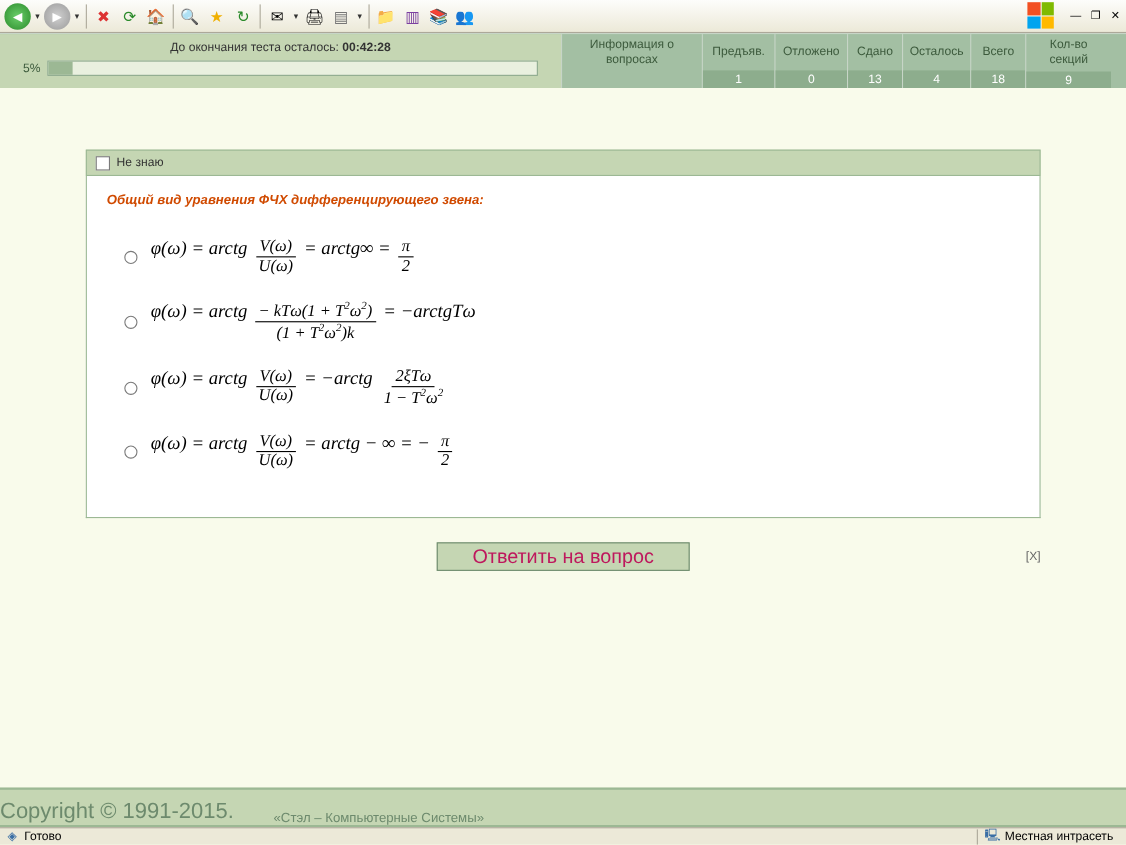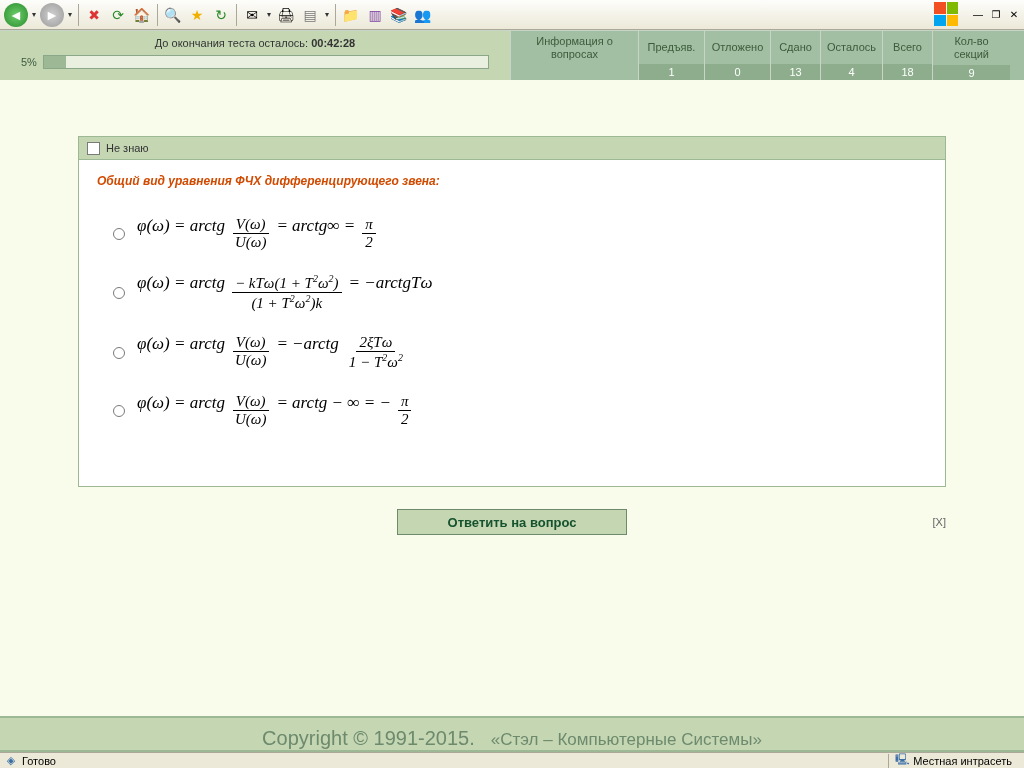--- a/index.html
+++ b/index.html
@@ -25,37 +25,37 @@
 .ic-val { height: 16px; background: #8dad8d; color: #fff; display: flex; align-items: center; justify-content: center; font-size: 11px; }
 .info-cell.wide{width:128px}.info-cell.first .ic-val{background:transparent}
 .info-cell.c1{width:66px}.info-cell.c2{width:66px}.info-cell.c3{width:50px}.info-cell.c4{width:62px}.info-cell.c5{width:50px}.info-cell.c6{width:78px}
 
 .content { padding: 56px 78px 0 78px; }
 .qhdr { display: flex; align-items: center; height: 24px; background: #c5d6b3; border: 1px solid #9cb894; }
 .postpone { width: 150px; text-align: center; border-right: 1px solid #9cb894; background: #d7e4c8; height: 100%; display: flex; align-items: center; justify-content: center; cursor: pointer; color: #333; }
 .qnum { flex: 1; text-align: center; color: #3c5a3c; }
 .dontknow { display: flex; align-items: center; gap: 6px; padding: 0 8px; color: #333; }
 .dk-check { width: 13px; height: 13px; background: #fff; border: 1px solid #7a7a7a; cursor: pointer; }
-.qbody { border: 1px solid #9cb894; border-top: none; background: #fff; padding: 14px 18px 36px 18px; min-height: 290px; }
+.qbody { border: 1px solid #9cb894; border-top: none; background: #fff; padding: 14px 18px 20px 18px; min-height: 290px; }
 .qtext { color: #d04a00; font-style: italic; font-weight: bold; font-size: 12px; margin-bottom: 28px; }
 .opt { display: flex; align-items: center; gap: 12px; margin: 14px 0 22px 16px; }
 .radio { width: 12px; height: 12px; border-radius: 50%; border: 1px solid #7a7a7a; cursor: pointer; flex-shrink: 0; }
 .formula { font-family: 'Times New Roman', serif; font-size: 17px; font-style: italic; color: #000; display: flex; align-items: flex-start; gap: 3px; }
 .frac { display: inline-flex; flex-direction: column; align-items: center; font-size: 15px; margin: 0 4px; vertical-align: middle; }
 .frac .num { border-bottom: 1px solid #000; padding: 0 3px; }
 .frac .den { padding: 0 3px; }
 .sup { font-size: 10px; vertical-align: super; font-style: italic; }
 
 .submit-row { display: flex; align-items: center; justify-content: center; margin-top: 22px; position: relative; }
-.submit-btn { width: 230px; height: 26px; background: #c5d6b3; border: 1px solid #6d8a6d; color: #14532d; font-weight: bold; font-size: 13px; cursor: pointer; display: flex; align-items: center; justify-content: center; }
+.submit-btn { width: 230px; height: 26px; background: #c5d6b3; border: 1px solid #6d8a6d; color: #be185d; font-weight: normal; font-size: 18px; cursor: pointer; display: flex; align-items: center; justify-content: center; }
 .xlink { position: absolute; right: 0; color: #666; font-size: 11px; cursor: pointer; }
 
-.copyright-bar { position: absolute; bottom: 16px; left: 0; right: 0; height: 36px; border-top: 2px solid #9cb894; border-bottom: 2px solid #9cb894; background: #c5d6b3; display: flex; align-items: flex-end; justify-content: center; color: #6d8a6d; font-size: 18px; padding-bottom: 0; overflow: hidden; }
+.copyright-bar { position: absolute; bottom: 16px; left: 0; right: 0; height: 36px; border-top: 2px solid #9cb894; border-bottom: 2px solid #9cb894; background: #c5d6b3; display: flex; align-items: flex-end; justify-content: flex-start; color: #6d8a6d; font-size: 18px; padding-bottom: 0; overflow: hidden; gap: 32px; }
 .copyright-bar .big { font-size: 20px; }
-.copyright-bar .small { font-size: 17px; margin-left: 16px; }
+.copyright-bar .small { font-size: 12px; margin-left: 4px; }
 
 .statusbar { position: absolute; bottom: 0; left: 0; right: 0; height: 16px; background: #ece9d8; border-top: 1px solid #aca899; display: flex; align-items: center; font-size: 11px; }
 .sb-left { flex: 1; display: flex; align-items: center; gap: 4px; padding-left: 4px; }
 .sb-right { display: flex; align-items: center; gap: 4px; padding-right: 12px; border-left: 1px solid #aca899; padding-left: 6px; }
 .sb-ico { width: 14px; height: 14px; display: inline-flex; align-items: center; justify-content: center; font-size: 11px; }
 </style>
 </head>
 <body>
 
 <div class="toolbar">

